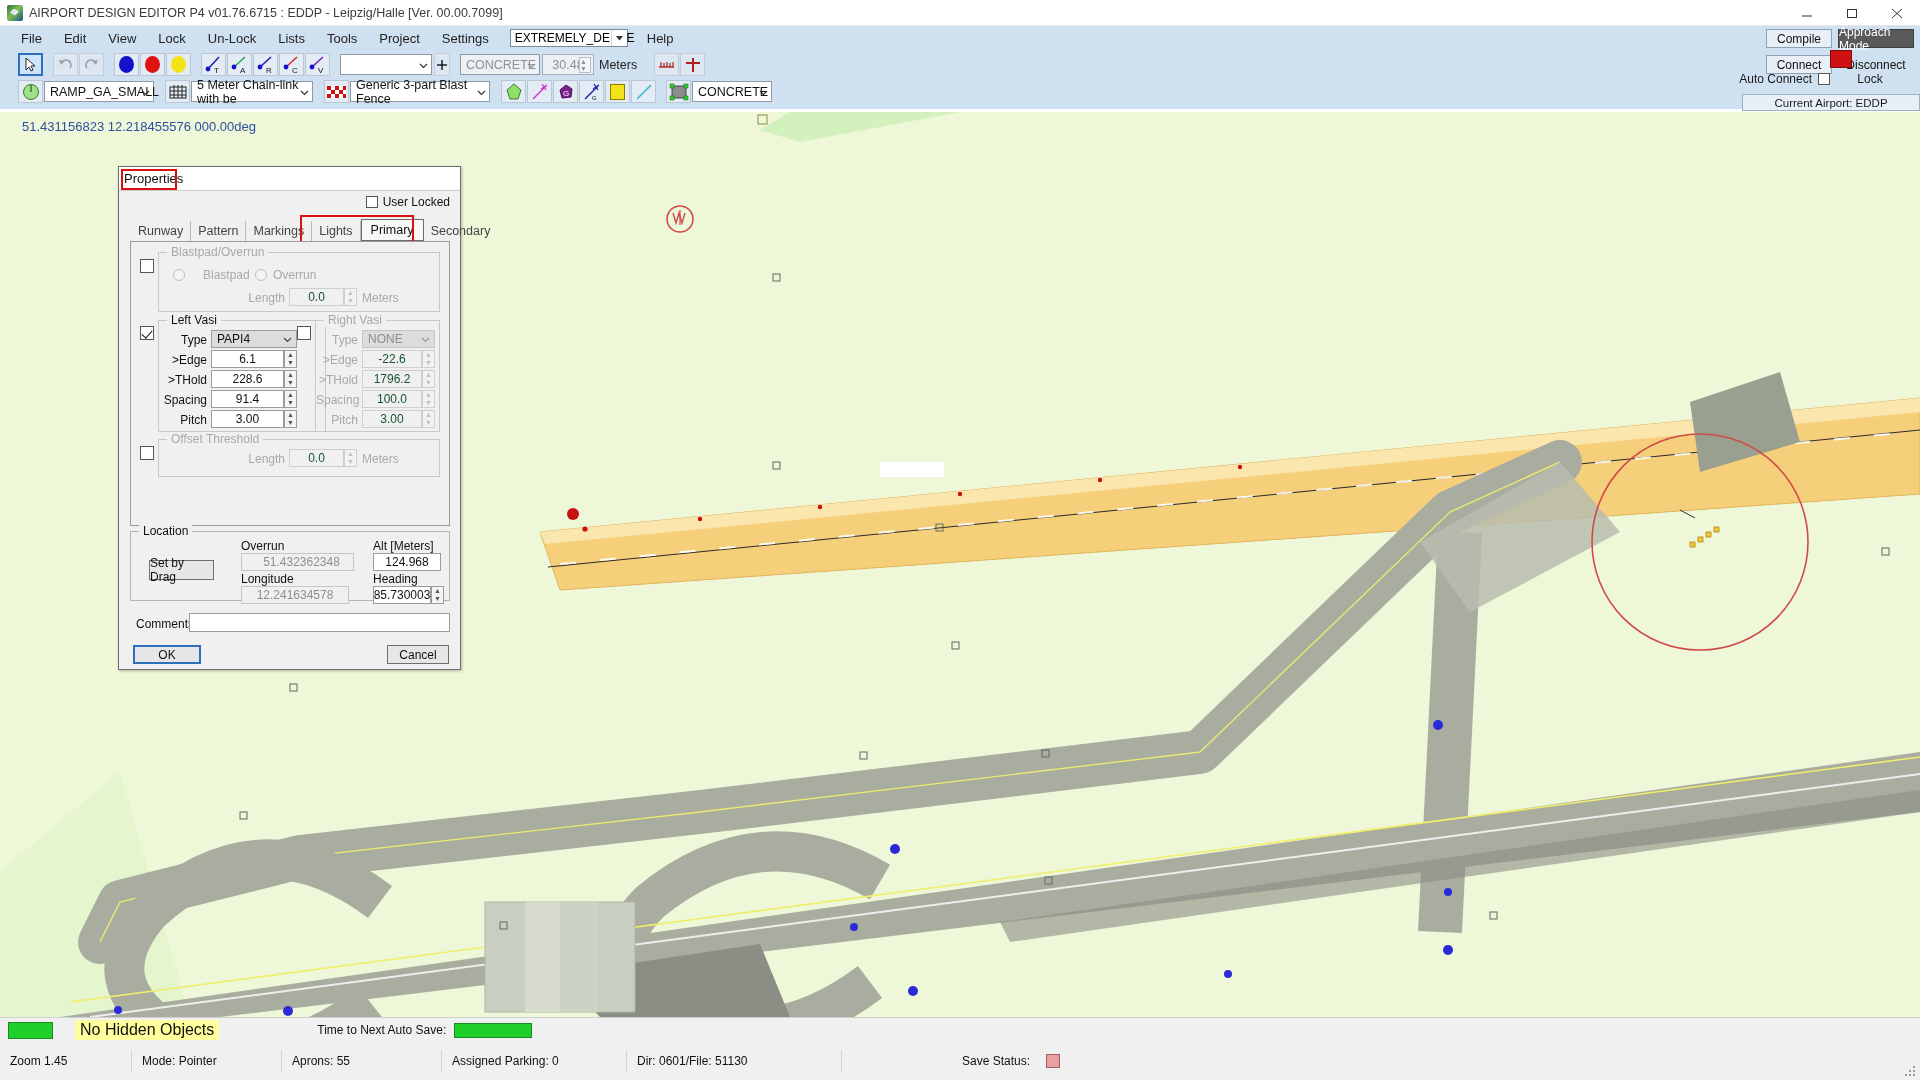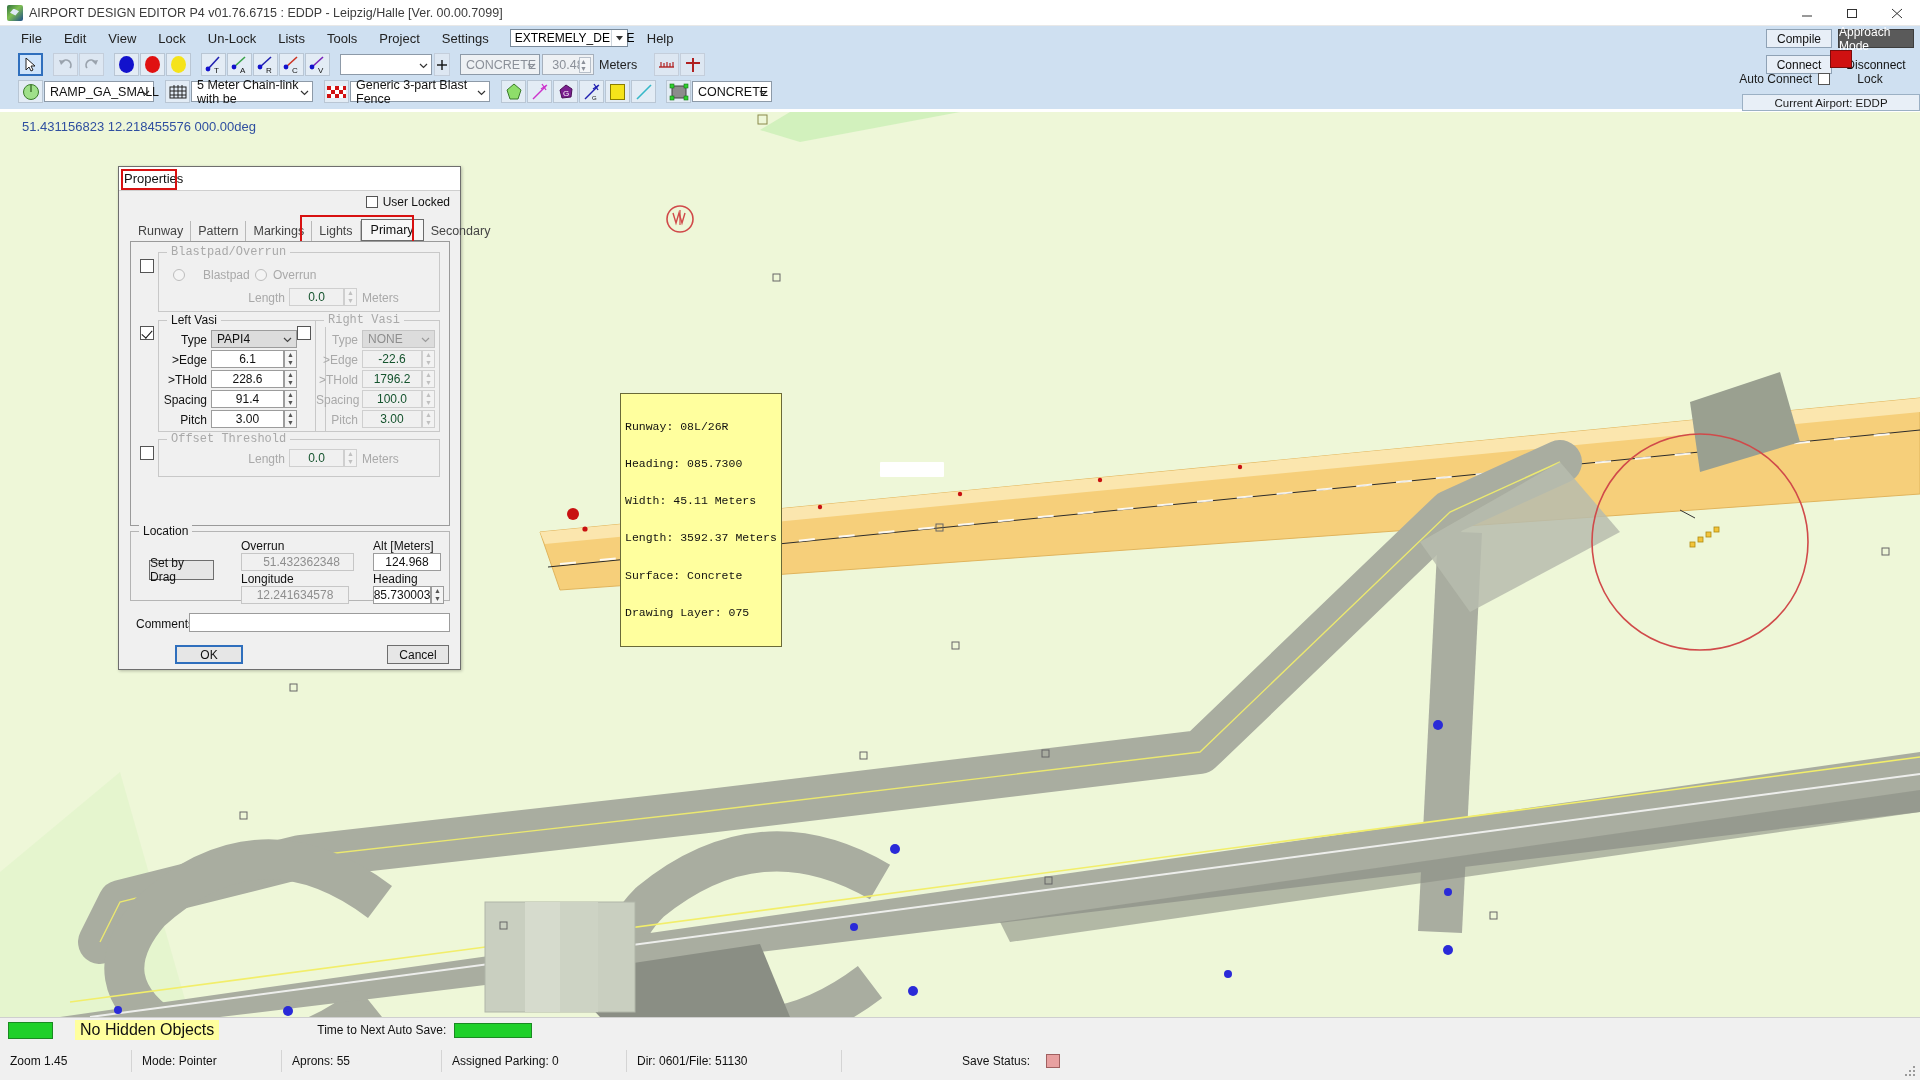--- a/index.html
+++ b/index.html
@@ -162,21 +162,21 @@
 
   #tabpanel{
     position:absolute; left:11px; top:74px; width:320px; height:285px;
     border:1px solid #9a9a9a; background:#f0f0f0;
   }
   .gbox{ position:absolute; border:1px solid #c8c8c8; }
   .gtitle{
     position:absolute; top:-8px; left:8px; background:#f0f0f0;
     padding:0 4px; font-size:12px;
   }
-  .gtitle.dis{ color:#a9a9a9;font-family:Liberation Mono, monospace; }
+  .gtitle.dis{ color:#a9a9a9; }
   .gtitle.en{ color:#111; }
   .rb{
     width:12px;height:12px;border:1px solid #bdbdbd;border-radius:50%;
     background:#f4f4f4; display:inline-block; flex:none;
   }
   .flbl{ font-size:12px; color:#111; text-align:right; }
   .flbl.dis{ color:#a9a9a9; }
   .fld{
     height:18px; border:1px solid #9c9c9c; background:#fff;
     font-size:12px; color:#111; display:flex; align-items:center;
@@ -210,21 +210,21 @@
   }
   .loclbl{ position:absolute; font-size:12px; color:#111; }
   #comments-lbl{ position:absolute; left:17px; top:450px; font-size:12px; color:#111; }
   #comments-fld{
     position:absolute; left:70px; top:446px; width:261px; height:19px;
     border:1px solid #9c9c9c; background:#fff;
   }
   #ok-btn{
     position:absolute; left:14px; top:478px; width:68px; height:19px;
     border:2px solid #2f6fbd; background:#e6e6e6; font-size:12px; color:#111;
-    display:flex; align-items:center; justify-content:center;margin-left:42px;
+    display:flex; align-items:center; justify-content:center;
   }
   #cancel-btn{
     position:absolute; left:268px; top:478px; width:62px; height:19px;
     border:1px solid #6e6e6e; background:#e6e6e6; font-size:12px; color:#111;
     display:flex; align-items:center; justify-content:center;
   }
 
   
   #autosave-bar{
     position:absolute; left:0; top:1017px; width:1920px; height:25px;
@@ -641,28 +641,20 @@
       <circle cx="680" cy="107" r="13" fill="none" stroke="#d04a4a" stroke-width="1.6"></circle>
       <path d="M673,101 l3,10 l3,-10 l3,10 l3,-10" fill="none" stroke="#d04a4a" stroke-width="1.4"></path>
       <line x1="680" y1="98" x2="680" y2="113" stroke="#d04a4a" stroke-width="1.2"></line>
     </g>
 
     <rect x="758" y="3" width="9" height="9" fill="none" stroke="#8a8a4a" stroke-width="1"></rect>
   </svg>
 
   <div id="coords">51.431156823  12.218455576 000.00deg</div>
 
-  <div id="tooltip">
-    <div>Runway: 08L/26R</div>
-    <div>Heading: 085.7300</div>
-    <div>Width: 45.11 Meters</div>
-    <div>Length: 3592.37 Meters</div>
-    <div>Surface: Concrete</div>
-    <div>Drawing Layer: 075</div>
-  </div>
 </div>
 
 <div id="dialog">
 
   <div id="dlg-caption">
     <span id="dlg-title">Properties</span>
     <div id="dlg-title-hl"></div>
   </div>
 
   <div id="userlocked-row">

